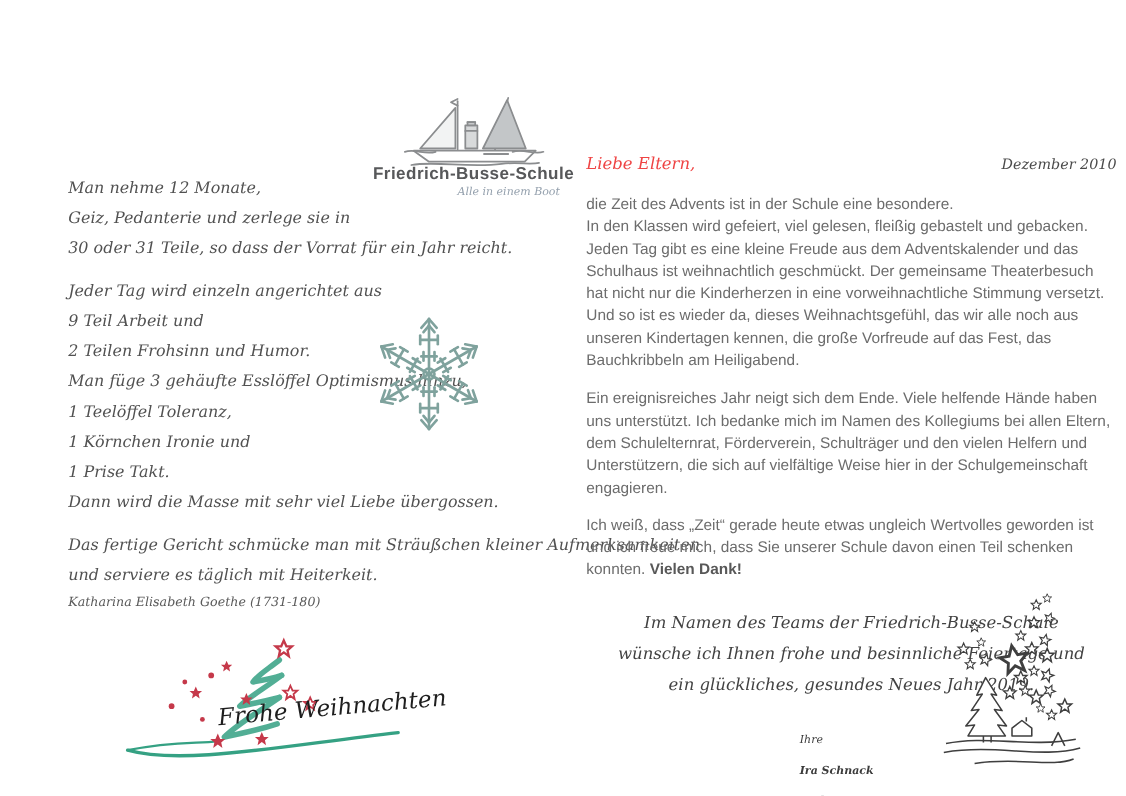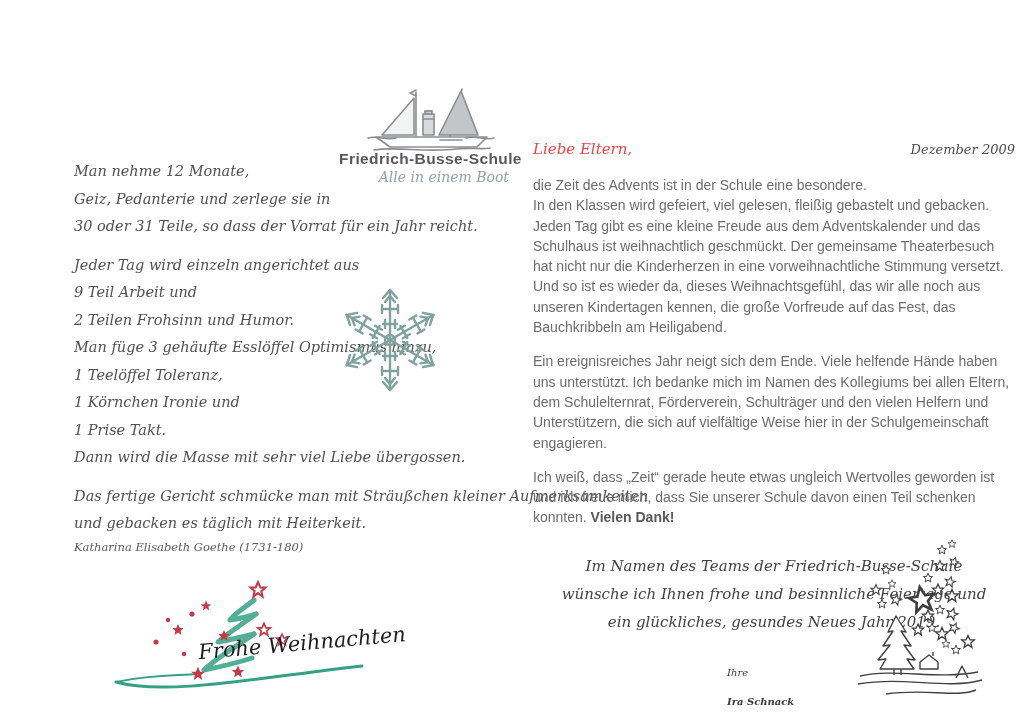--- a/index.html
+++ b/index.html
@@ -8,26 +8,26 @@
 
   
   .logo { position:absolute; left:338px; top:86px; width:185px; text-align:center; }
   .logo .boat { display:block; margin:0 auto; }
   .logo .school-name {
     font-family:"Liberation Sans", sans-serif; font-weight:bold;
     font-size:15.5px; color:#57585a; letter-spacing:.4px; margin-top:-2px;
   }
   .logo .tagline {
     font-family:"DejaVu Serif", serif; font-style:italic;
-    font-size:14px; color:#94a0ad; text-align:right; padding-right:14px; margin-top:1px;
+    font-size:10px; color:#94a0ad; text-align:right; padding-right:14px; margin-top:1px;
   }
 
   
   .poem {
-    position:absolute; left:74px; top:158px; width:462px;
+    position:absolute; left:62px; top:158px; width:462px;
     font-family:"DejaVu Serif", serif; font-style:italic;
     font-size:14.5px; color:#515151;
   }
   .poem .line { height:27.5px; line-height:27.5px; white-space:nowrap; }
   .poem .line.gap { margin-top:11px; }
   .poem .attribution {
     margin-top:2px; text-align:left; font-size:11.5px; color:#5a5a5a; padding-right:6px;
   }
 
   
@@ -114,21 +114,21 @@
   <div class="line">30 oder 31 Teile, so dass der Vorrat für ein Jahr reicht.</div>
   <div class="line gap">Jeder Tag wird einzeln angerichtet aus</div>
   <div class="line">9 Teil Arbeit und</div>
   <div class="line">2 Teilen Frohsinn und Humor.</div>
   <div class="line">Man füge 3 gehäufte Esslöffel Optimismus hinzu,</div>
   <div class="line">1 Teelöffel Toleranz,</div>
   <div class="line">1 Körnchen Ironie und</div>
   <div class="line">1 Prise Takt.</div>
   <div class="line">Dann wird die Masse mit sehr viel Liebe übergossen.</div>
   <div class="line gap">Das fertige Gericht  schmücke man mit Sträußchen kleiner Aufmerksamkeiten</div>
-  <div class="line">und gebacken es täglich mit Heiterkeit.</div>
+  <div class="line">und serviere es täglich mit Heiterkeit.</div>
   <div class="attribution">Katharina Elisabeth Goethe (1731-180)</div>
 </div>
 
 <div class="snowflake-wrap">
   <svg width="124" height="116" viewBox="0 0 124 116" fill="none">
     <defs>
       <g id="spoke" stroke="#7fa29d" stroke-width="2.4" stroke-linecap="round">
         <line x1="0" y1="0" x2="0" y2="-50"></line>
         <line x1="-7" y1="-16" x2="7" y2="-16"></line>
         <line x1="-5" y1="-12" x2="-5" y2="-20"></line>
@@ -183,21 +183,21 @@
       <circle cx="50" cy="64" r="2.6"></circle>
       <circle cx="78" cy="76" r="2.2"></circle>
     </g>
   </svg>
   <div class="greeting-text">Frohe Weihnachten</div>
 </div>
 
 <div class="letter">
   <div class="letter-head">
     <span class="salutation">Liebe Eltern,</span>
-    <span class="date">Dezember 2009</span>
+    <span class="date">Dezember 2010</span>
   </div>
 
   <p class="body first"><span class="lead-line">die Zeit des Advents ist in der Schule eine besondere.</span><span>In den Klassen wird gefeiert, viel gelesen, fleißig gebastelt und gebacken. Jeden Tag gibt es eine kleine Freude aus dem Adventskalender und  das Schulhaus ist weihnachtlich geschmückt. Der gemeinsame Theaterbesuch hat nicht nur die Kinderherzen in eine vorweihnachtliche Stimmung versetzt. Und so ist es wieder da, dieses Weihnachtsgefühl, das wir alle noch aus unseren Kindertagen kennen, die große Vorfreude auf das Fest, das Bauchkribbeln am Heiligabend.</span></p>
 
   <p class="body">Ein ereignisreiches Jahr neigt sich dem Ende. Viele helfende Hände haben uns unterstützt. Ich bedanke mich im Namen des Kollegiums bei allen Eltern, dem Schulelternrat, Förderverein, Schulträger und den vielen Helfern und Unterstützern, die sich auf vielfältige Weise hier in der Schulgemeinschaft engagieren.</p>
 
   <p class="body"><span>Ich weiß, dass „Zeit“ gerade heute etwas ungleich Wertvolles geworden ist und ich freue mich, dass Sie unserer Schule davon einen Teil schenken konnten.</span>
     <strong>Vielen Dank!</strong></p>
 
   <div class="closing">

